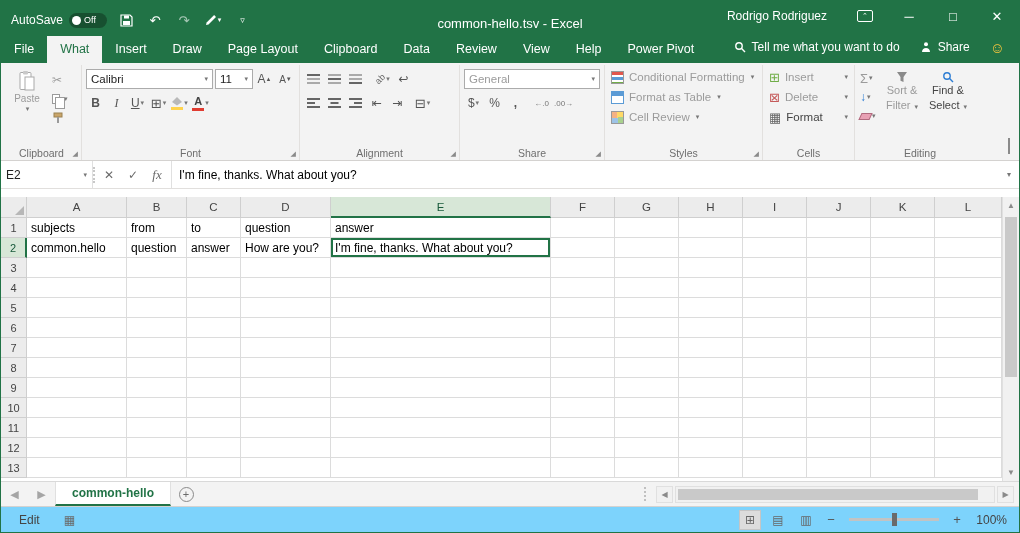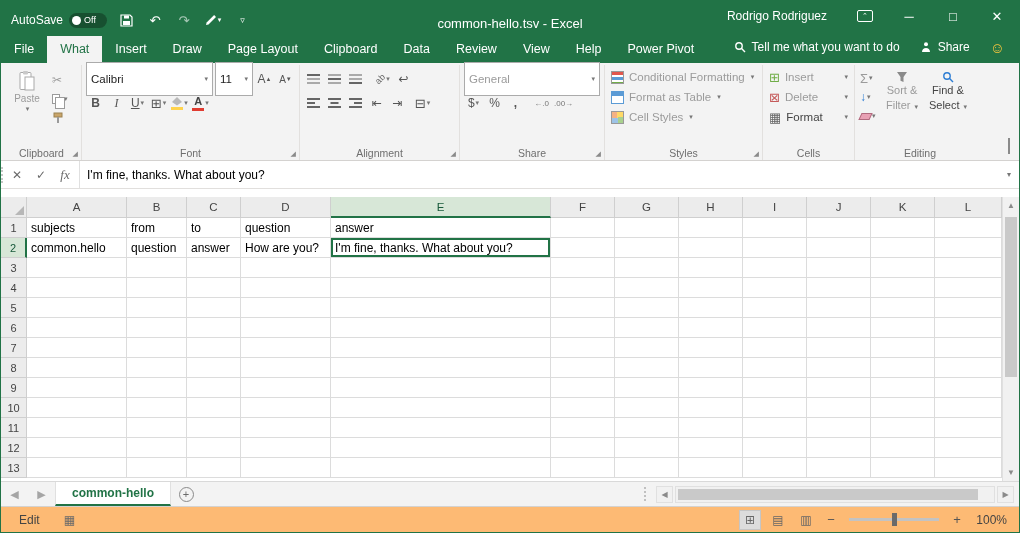--- a/index.html
+++ b/index.html
@@ -34,21 +34,21 @@
   
   .ribbon { flex:0 0 98px; background:#f3f3f3; border-bottom:1px solid #d4d2d0; display:flex; position:relative; padding:2px 0 0 1px; }
   .g { position:relative; border-right:1px solid #e2e0de; padding:2px 4px 16px; display:flex; flex-direction:column; }
   .gl { position:absolute; bottom:1px; left:0; right:0; text-align:center; font-size:10.5px; color:#6e6e6e; }
   .ln { position:absolute; bottom:3px; right:3px; font-size:7px; color:#8a8a8a; line-height:1; }
   .r { display:flex; align-items:center; gap:2px; height:24px; }
   .muted { color:#9b9b9b; }
   .dark { color:#555; }
   .ib { display:inline-flex; align-items:center; justify-content:center; min-width:19px; height:20px; padding:0 1px; }
   .car { font-size:7px; color:#777; margin-left:1px; }
-  .cb { background:#fff; border:1px solid #ababab; height:34px; display:flex; align-items:center; padding:0 4px; font-size:11.5px; color:#222; }
+  .cb { background:#fff; border:1px solid #ababab; height:20px; display:flex; align-items:center; padding:0 4px; font-size:11.5px; color:#222; }
   .cb .car { margin-left:auto; }
   .bigbtn { width:42px; display:flex; flex-direction:column; align-items:center; gap:1px; padding-top:3px; }
   .minicol { display:flex; flex-direction:column; gap:1px; }
   .minicol .ib { height:18px; justify-content:flex-start; }
   .srow { display:flex; align-items:center; gap:5px; height:20px; padding:0 2px; white-space:nowrap; }
   .srow .lbl { font-size:11.5px; }
   .i-copy { position:relative; width:8px; height:10px; border:1px solid #9a9a9a; background:#fff; margin-right:3px; }
   .i-copy::after { content:""; position:absolute; left:2px; top:2px; width:8px; height:10px; border:1px solid #9a9a9a; background:#fff; }
   .i-cf { width:13px; height:13px; border:1px solid #999; background:linear-gradient(180deg,#e2574c 0 3px,#fff 3px 5px,#5b9bd5 5px 8px,#fff 8px 10px,#70ad47 10px 13px); }
   .i-tbl { width:13px; height:13px; border:1px solid #5b9bd5; background:linear-gradient(180deg,#5b9bd5 0 4px,#fff 4px); }
@@ -98,21 +98,21 @@
   .sheettab { padding:0 16px; background:#fff; border-left:1px solid #e0e0e0; border-right:1px solid #e0e0e0; border-bottom:2px solid #217346; display:flex; align-items:center; color:#217346; font-weight:700; font-size:12px; }
   .addsheet { width:30px; display:flex; align-items:center; justify-content:center; }
   .pluscirc { width:15px; height:15px; border:1px solid #8a8a8a; border-radius:50%; display:flex; align-items:center; justify-content:center; color:#6a6a6a; font-size:11px; line-height:1; }
   .hzone { margin-left:auto; display:flex; align-items:center; padding-right:5px; gap:2px; }
   .hdots { border-left:2px dotted #c0c0c0; height:14px; margin-right:8px; }
   .harrow { width:17px; height:17px; display:flex; align-items:center; justify-content:center; background:#f1f1f1; color:#8a8a8a; font-size:8px; border:1px solid #e0e0e0; }
   .htrack { width:320px; height:17px; background:#f1f1f1; border:1px solid #e0e0e0; position:relative; }
   .hthumb { position:absolute; top:2px; bottom:2px; left:2px; width:300px; background:#c9c9c9; }
 
   
-  .statusbar { flex:0 0 26px; background:#fdba74; border-top:1px solid #d4d2d0; display:flex; align-items:center; }
+  .statusbar { flex:0 0 26px; background:#7dd3fc; border-top:1px solid #d4d2d0; display:flex; align-items:center; }
   .mode { padding-left:18px; color:#444; }
   .macro { margin-left:24px; color:#6a6a6a; font-size:12px; }
   .statright { margin-left:auto; display:flex; align-items:center; gap:6px; padding-right:12px; }
   .viewbtn { width:22px; height:20px; display:flex; align-items:center; justify-content:center; color:#666; font-size:12px; }
   .viewbtn.on { background:#dcdcdc; border:1px solid #c5c5c5; }
   .zbtn { width:16px; text-align:center; color:#555; font-size:13px; }
   .ztrack { width:90px; height:3px; background:#c3c3c3; position:relative; margin:0 4px; }
   .zthumb { position:absolute; left:43px; top:-5px; width:5px; height:13px; background:#6a6a6a; }
   .zlevel { width:36px; text-align:right; color:#444; }
 </style>
@@ -395,21 +395,21 @@
         <span class="lbl muted">Conditional Formatting</span>
         <span class="car">▾</span>
       </div>
       <div class="srow">
         <span class="i-tbl"></span>
         <span class="lbl muted">Format as Table</span>
         <span class="car">▾</span>
       </div>
       <div class="srow">
         <span class="i-cs"></span>
-        <span class="lbl muted">Cell Styles</span>
+        <span class="lbl muted">Cell Review</span>
         <span class="car">▾</span>
       </div>
       <span class="gl">Styles</span>
       <span class="ln">◢</span>
     </div>
 
     <div class="g" style="width:92px">
       <div class="srow">
         <span style="color:#70ad47;font-size:13px">⊞</span>
         <span class="lbl muted">Insert</span>
@@ -460,20 +460,24 @@
           <span><span>Select</span> <span class="car">▾</span></span>
         </div>
       </div>
       <span class="gl">Editing</span>
     </div>
 
     <span class="collapse"><span class="ucar"></span></span>
   </div>
 
   <div class="fbar">
+    <div class="namebox">
+      <span>E2</span>
+      <span class="car">▾</span>
+    </div>
     <span class="fdots"></span>
     <div class="fbtns">
       <span class="fbtn">
           <span>✕</span>
         </span>
       <span class="fbtn">
           <span>✓</span>
         </span>
       <span class="fbtn">
           <span class="fx">fx</span>

